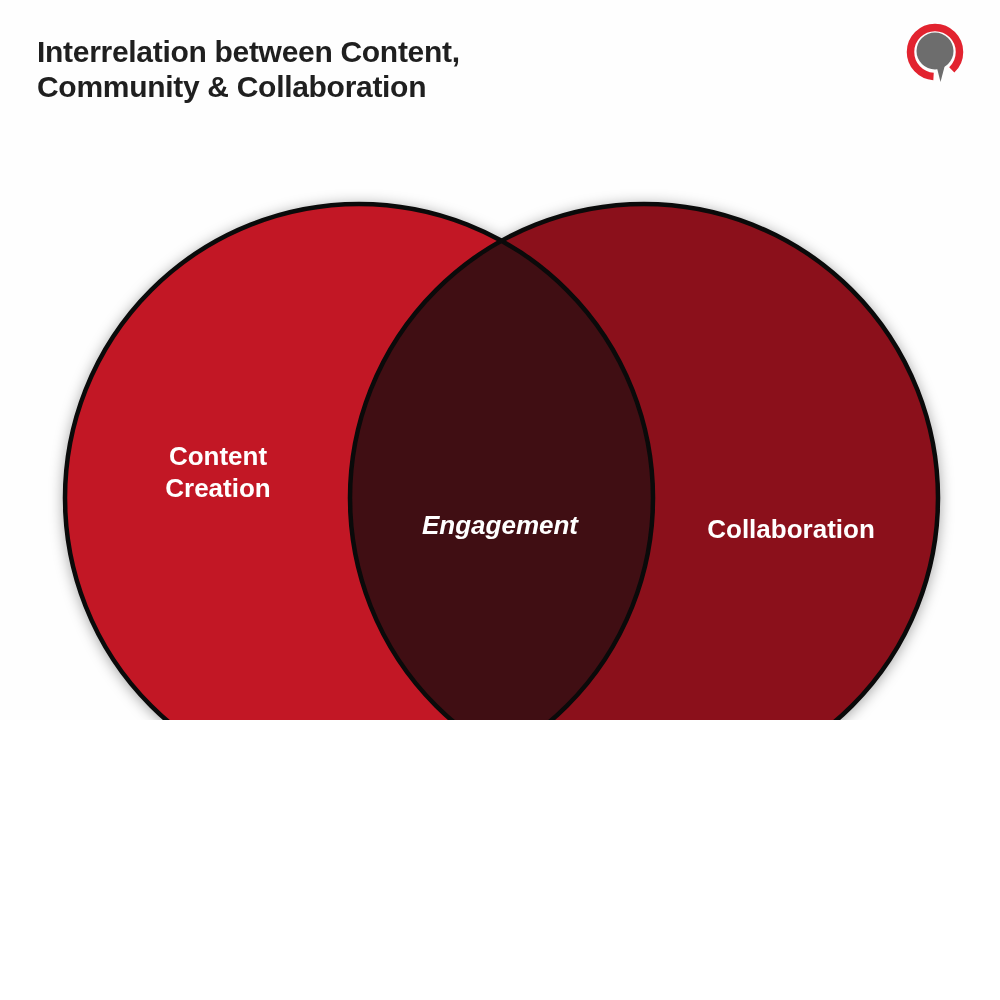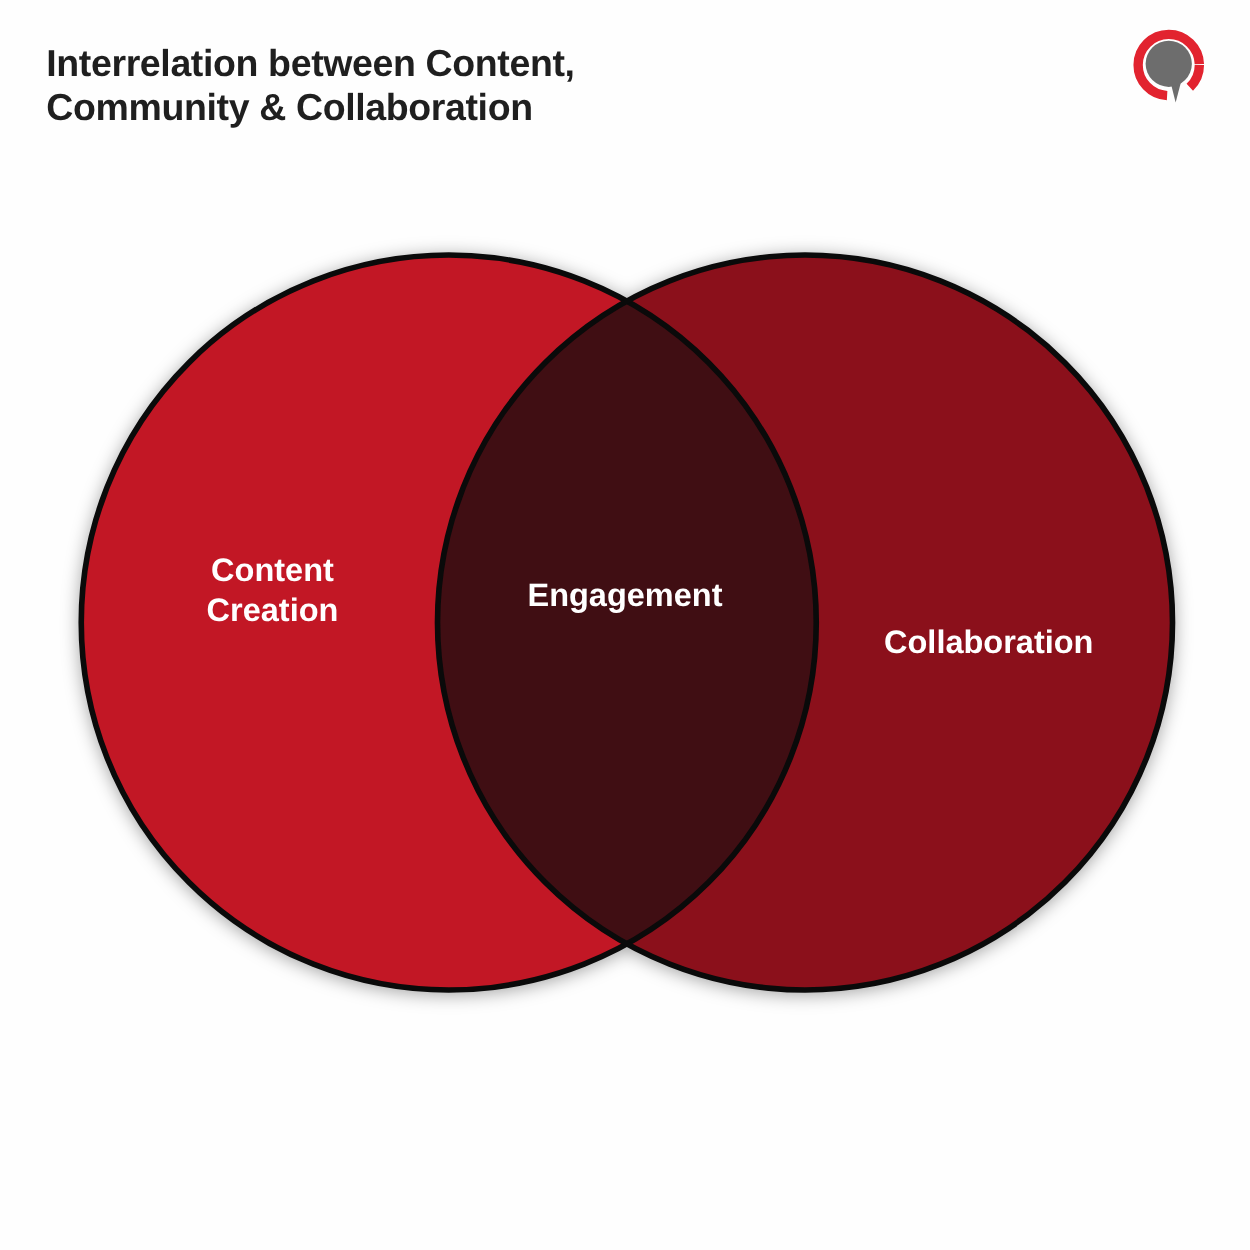--- a/index.html
+++ b/index.html
@@ -1,19 +1,19 @@
 <!DOCTYPE html>
 <html style="--bg-color: #fefefe; --title-color: #1f1f1f; --label-text-color: #ffffff;"><head>
 <meta charset="utf-8">
 <style>
   html, body { margin: 0; padding: 0; }
   .canvas {
     position: relative;
     width: 1000px;
-    height: 1000px;
+    height: 720px;
     background: var(--bg-color, #fefefe);
     overflow: hidden;
     font-family: "Liberation Sans", sans-serif;
   }
   .page-title {
     position: absolute;
     left: 37px;
     top: 34px;
     margin: 0;
     font-size: 30px;
@@ -42,22 +42,22 @@
     position: absolute;
     transform: translate(-50%, -50%);
     font-size: 26px;
     line-height: 32px;
     font-weight: bold;
     color: var(--label-text-color, #ffffff);
     text-align: center;
     white-space: pre-line;
   }
   .label-left   { left: 218px; top: 472px; }
-  .label-center { left: 500px; top: 476px; }
-  .label-right  { left: 791px; top: 513px; }
+  .label-center { left: 500px; top: 525px; font-style: italic; }
+  .label-right  { left: 791px; top: 529px; }
 </style>
 </head>
 <body>
 
 <div class="canvas">
 
   <h1 class="page-title">Interrelation between Content,
 Community &amp; Collaboration</h1>
 
   <svg class="logo" viewBox="0 0 64 66">

